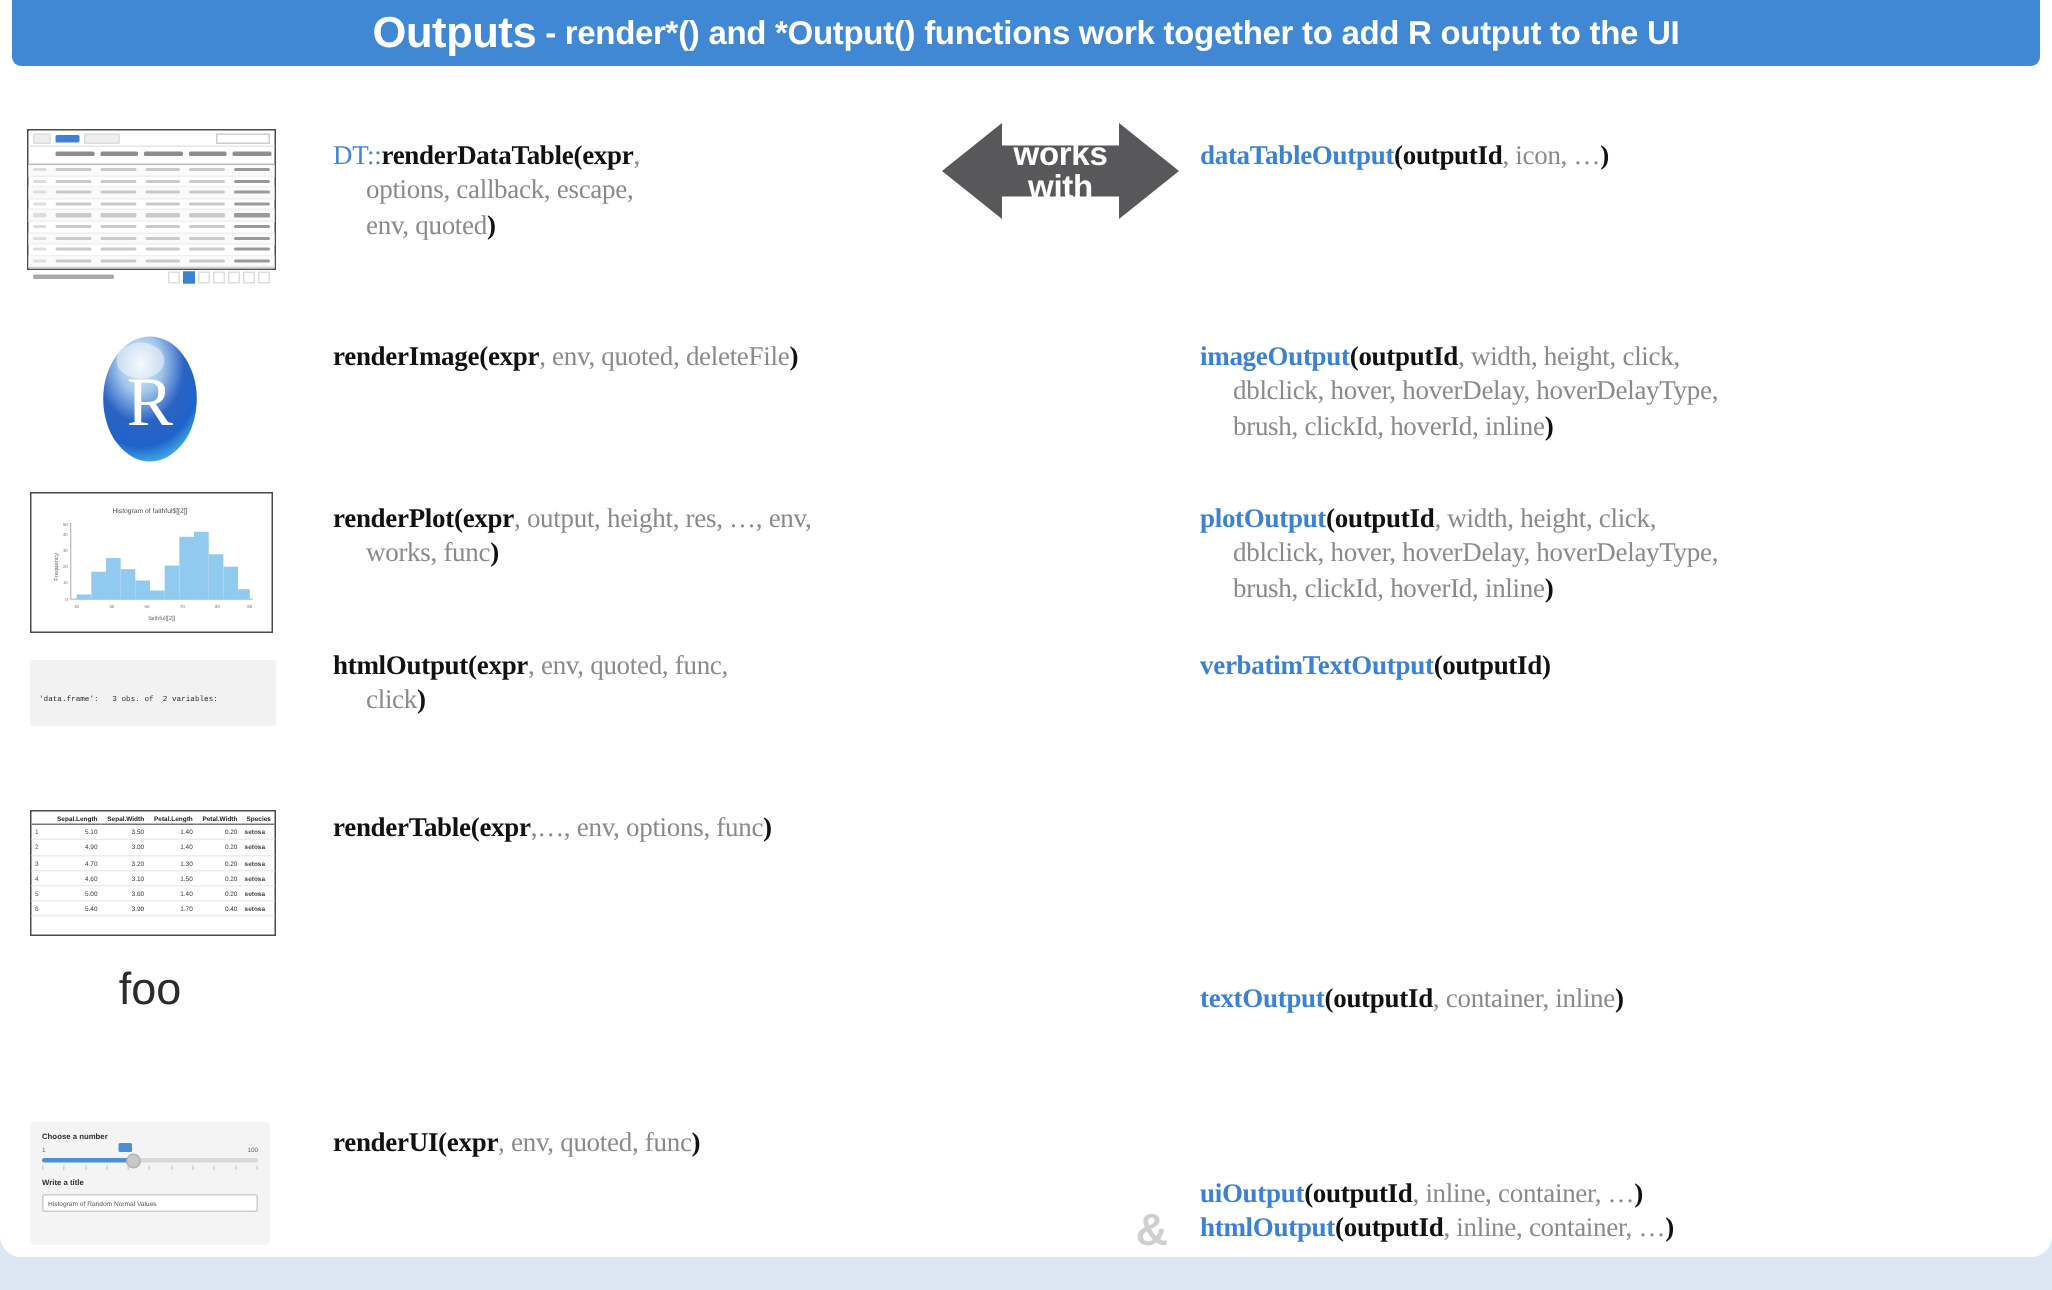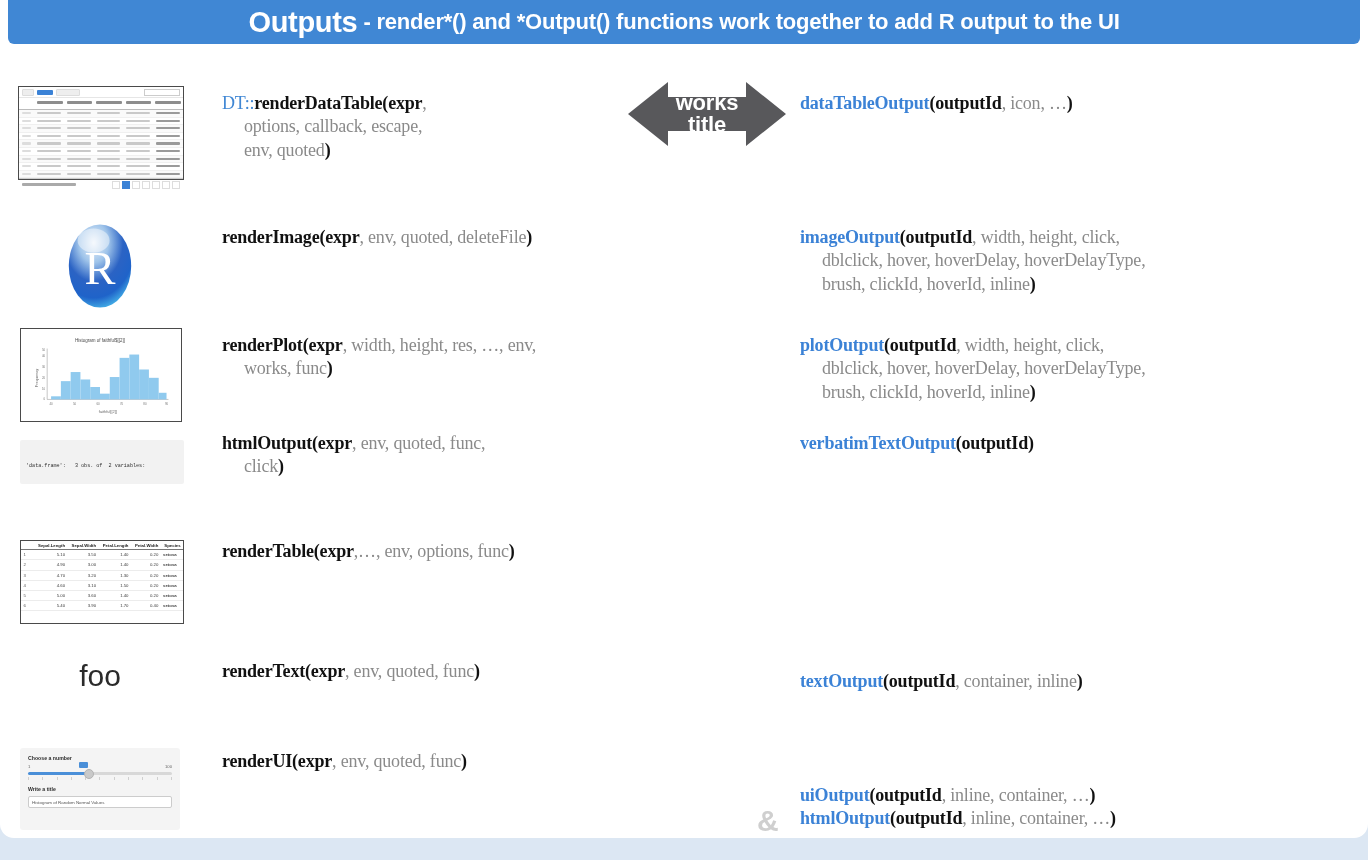--- a/index.html
+++ b/index.html
@@ -207,21 +207,21 @@
       <span class="title">Outputs</span>
       <span class="subtitle">- render*()  and *Output() functions work together to add R output to the UI</span>
     </div>
 
     <div class="workswith">
       <svg width="158" height="72" viewBox="0 0 158 72">
         <polygon points="0,36 40,4 40,19 118,19 118,4 158,36 118,68 118,53 40,53 40,68" fill="#58585b"></polygon>
       </svg>
       <div class="ww-label">
         <span>works</span>
-        <span>title</span>
+        <span>with</span>
       </div>
     </div>
 
     <div class="row" style="top:86px;height:110px;">
       <div class="thumb-col" style="top:0;">
         <div class="dt-thumb tn-border">
           <div class="dt-topbar">
             <span class="dt-pill2"></span>
               <span class="dt-pill"></span>
               <span class="dt-pill2" style="width:22px"></span>
@@ -394,21 +394,21 @@
                 <text x="24" y="62">10</text>
               <text x="24" y="51">20</text>
                 <text x="24" y="40">30</text>
               <text x="24" y="29">40</text>
                 <text x="24" y="22">50</text>
             </g>
           </svg>
         </div>
       </div>
       <div class="fn-col sig" style="top:6px;width:560px;">
-        <div><span class="fname">renderPlot</span><span class="paren">(</span><span class="req">expr</span><span class="opt">, width, height, res, …, env,</span></div>
+        <div><span class="fname">renderPlot</span><span class="paren">(</span><span class="req">expr</span><span class="opt">, output, height, res, …, env,</span></div>
         <div><span class="indent"></span><span class="opt">works, func</span><span class="paren">)</span></div>
       </div>
       <div class="out-col sig" style="top:6px;">
         <div><span class="bluename">plotOutput</span><span class="paren">(</span><span class="req">outputId</span><span class="opt">, width, height, click,</span></div>
         <div><span class="indent"></span><span class="opt">dblclick, hover, hoverDelay, hoverDelayType,</span></div>
         <div><span class="indent"></span><span class="opt">brush, clickId, hoverId, inline</span><span class="paren">)</span></div>
       </div>
     </div>
 
     <div class="row" style="top:432px;height:90px;">
@@ -493,26 +493,23 @@
                 </tr>
             </tbody>
           </table>
         </div>
       </div>
       <div class="fn-col sig" style="top:0px;width:560px;">
         <div><span class="fname">renderTable</span><span class="paren">(</span><span class="req">expr</span><span class="opt">,…, env, options, func</span><span class="paren">)</span></div>
       </div>
     </div>
 
-    <div class="row" style="top:656px;height:80px;">
+    <div class="row" style="top:640px;height:80px;">
       <div class="thumb-col" style="top:0;">
         <div class="foo-thumb">foo</div>
-      </div>
-      <div class="fn-col sig" style="top:4px;width:560px;">
-        <div><span class="fname">renderText</span><span class="paren">(</span><span class="req">expr</span><span class="opt">, env, quoted, func</span><span class="paren">)</span></div>
       </div>
       <div class="out-col sig" style="top:14px;">
         <div><span class="bluename">textOutput</span><span class="paren">(</span><span class="req">outputId</span><span class="opt">, container, inline</span><span class="paren">)</span></div>
       </div>
     </div>
 
     <div class="row" style="top:748px;height:90px;">
       <div class="thumb-col" style="top:0;left:20px;">
         <div class="ui-thumb">
           <div class="ui-lab">Choose a number</div>

